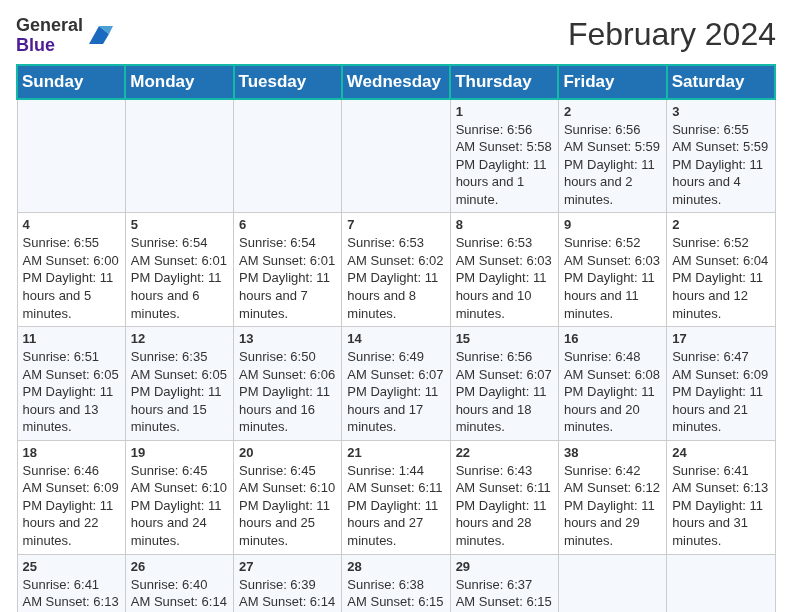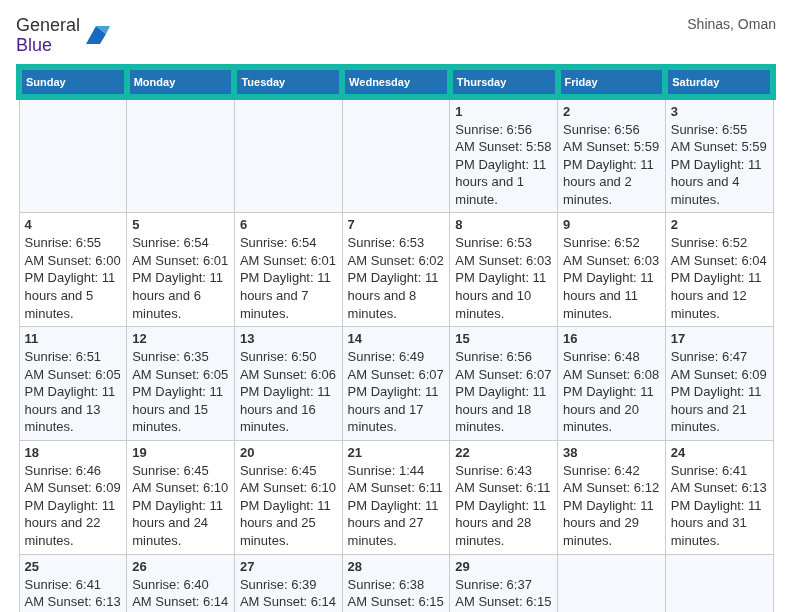--- a/index.html
+++ b/index.html
@@ -15,21 +15,21 @@
       justify-content: space-between;
       align-items: flex-start;
       margin-bottom: 8px;
     }
     .logo {
       display: flex;
       align-items: center;
     }
     .logo-text {
       font-size: 18px;
-      font-weight: normal;
+      font-weight: bold;
       line-height: 1.1;
     }
     .logo-general { color: #333; }
     .logo-blue { color: #4c1d95; }
     .logo-icon {
       width: 28px;
       height: 28px;
       margin-left: 2px;
     }
     .title-block {
@@ -45,24 +45,24 @@
       color: #555;
     }
     table {
       width: 100%;
       border-collapse: collapse;
       table-layout: fixed;
     }
     thead tr th {
       background: #2171b5;
       color: #fff;
-      font-size: 11px;
+      font-size: 17px;
       font-weight: bold;
       padding: 6px 4px;
-      border: 6px solid #14b8a6;
+      border: 2px solid #14b8a6;
       text-align: left;
     }
     tbody tr td {
       border: 1px solid #ccc;
       vertical-align: top;
       padding: 4px 5px;
       min-height: 80px;
       height: 88px;
     }
     .day-num {
@@ -88,21 +88,21 @@
     <div class="logo-text">
       <span class="logo-general">General</span><br>
       <span class="logo-blue">Blue</span>
     </div>
     <svg class="logo-icon" viewBox="0 0 28 28">
       <polygon points="4,22 14,4 24,12 18,22" fill="#1a6bbf"></polygon>
       <polygon points="14,4 24,12 28,4" fill="#4a9fd4"></polygon>
     </svg>
   </div>
   <div class="title-block">
-    <div class="cal-subtitle">Shinas, Oman</div>
+    <div class="cal-title">February 2024</div>
   </div>
 </div>
 
 <table>
   <thead>
     <tr>
     <th>Sunday</th>
         <th>Monday</th>
         <th>Tuesday</th>
         <th>Wednesday</th>

